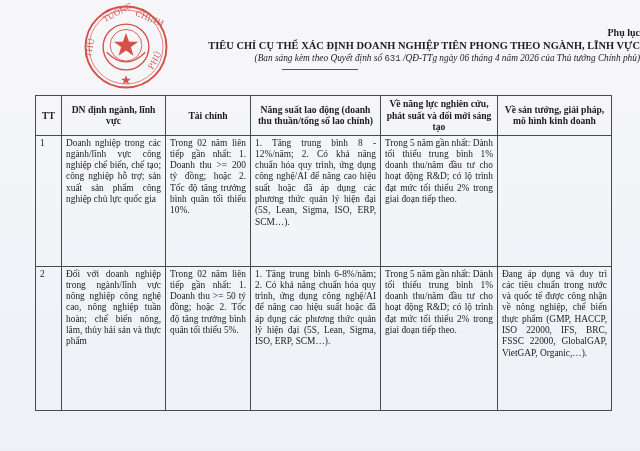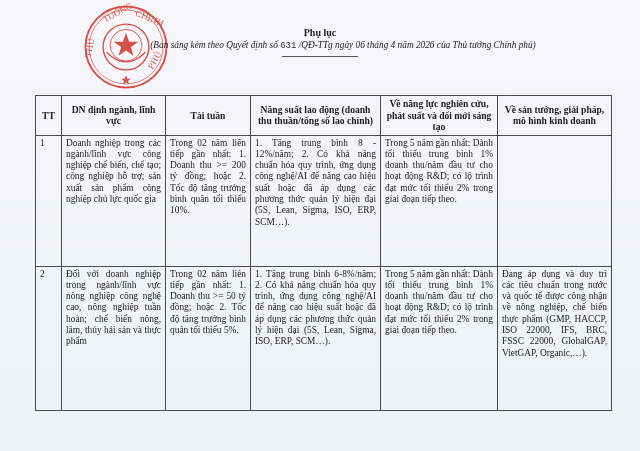--- a/index.html
+++ b/index.html
@@ -7,21 +7,21 @@
     width:640px; height:451px; overflow:hidden;
     background:#f3f4f8;
     font-family:"Liberation Serif","DejaVu Serif",serif;
     color:#1c1c1c;
     position:relative;
   }
   .page {
     position:absolute; left:0; top:0; width:640px; height:451px;
     background:linear-gradient(180deg,#f7f7fa 0%,#f2f3f8 60%,#eef0f6 100%);
   }
-  .header { position:absolute; left:0; top:27px; width:640px; text-align:center; }
+  .header { position:absolute; left:0; top:27px; width:640px; text-align:right; }
   .title-small { font-weight:bold; font-size:10px; line-height:12px; }
   .title-main { font-weight:bold; font-size:10.4px; line-height:13px; letter-spacing:0.05px; margin-left:46px; }
   .subtitle { font-style:italic; font-size:9.3px; line-height:12px; margin-left:46px; }
   .subtitle .num { font-style:normal; font-family:Liberation Mono, monospace; font-size:9px; color:#333; }
   .underline { width:76px; height:0; border-top:1px solid #555; margin:4px auto 0 auto; position:relative; left:0; }
 
   .seal {
     position:absolute; left:82px; top:3px; width:88px; height:88px;
     opacity:0.88;
   }
@@ -58,20 +58,21 @@
     <path d="M28,56 Q50,78 72,56" fill="none" stroke="#d23a32" stroke-width="1.5"></path>
     <polygon points="50,82 51.5,86 55.5,86 52.3,88.5 53.5,92.5 50,90 46.5,92.5 47.7,88.5 44.5,86 48.5,86" fill="#d23a32"></polygon>
     <text x="26" y="22" font-size="9" fill="#d23a32" font-family="DejaVu Serif, serif" transform="rotate(-28 26 22)">TƯỚNG</text>
     <text x="60" y="14" font-size="9" fill="#d23a32" font-family="DejaVu Serif, serif" transform="rotate(22 60 14)">CHÍNH</text>
     <text x="10" y="62" font-size="9" fill="#d23a32" font-family="DejaVu Serif, serif" transform="rotate(-80 10 62)">THỦ</text>
     <text x="80" y="76" font-size="9" fill="#d23a32" font-family="DejaVu Serif, serif" transform="rotate(-60 80 76)">PHỦ</text>
   </svg>
 
   <div class="header">
     <div class="title-small">Phụ lục</div>
+    <div class="title-main">TIÊU CHÍ CỤ THỂ XÁC ĐỊNH DOANH NGHIỆP TIÊN PHONG THEO NGÀNH, LĨNH VỰC</div>
     <div class="subtitle">
       <span>(Ban sáng kèm theo Quyết định số</span>
       <span class="num">631</span>
       <span>/QĐ-TTg ngày 06 tháng 4 năm 2026 của Thủ tướng Chính phủ)</span>
     </div>
     <div class="underline"></div>
   </div>
 
   <table class="criteria">
     <colgroup>
@@ -79,21 +80,21 @@
       <col style="width:104px">
       <col style="width:85px">
       <col style="width:130px">
       <col style="width:117px">
       <col style="width:114px">
     </colgroup>
     <thead>
       <tr>
         <th>TT</th>
         <th>DN định ngành, lĩnh vực</th>
-        <th>Tài tuần</th>
+        <th>Tài chính</th>
         <th>Năng suất lao động (doanh thu thuần/tổng số lao chính)</th>
         <th>Về năng lực nghiên cứu, phát suất và đổi mới sáng tạo</th>
         <th>Về sản tướng, giải pháp, mô hình kinh doanh</th>
       </tr>
     </thead>
     <tbody>
       <tr class="row1">
         <td class="tt">1</td>
         <td>Doanh nghiệp trong các ngành/lĩnh vực công nghiệp chế biến, chế tạo; công nghiệp hỗ trợ; sản xuất sản phẩm công nghiệp chủ lực quốc gia</td>
         <td>Trong 02 năm liên tiếp gần nhất: 1. Doanh thu &gt;= 200 tỷ đồng; hoặc 2. Tốc độ tăng trưởng bình quân tối thiểu 10%.</td>

